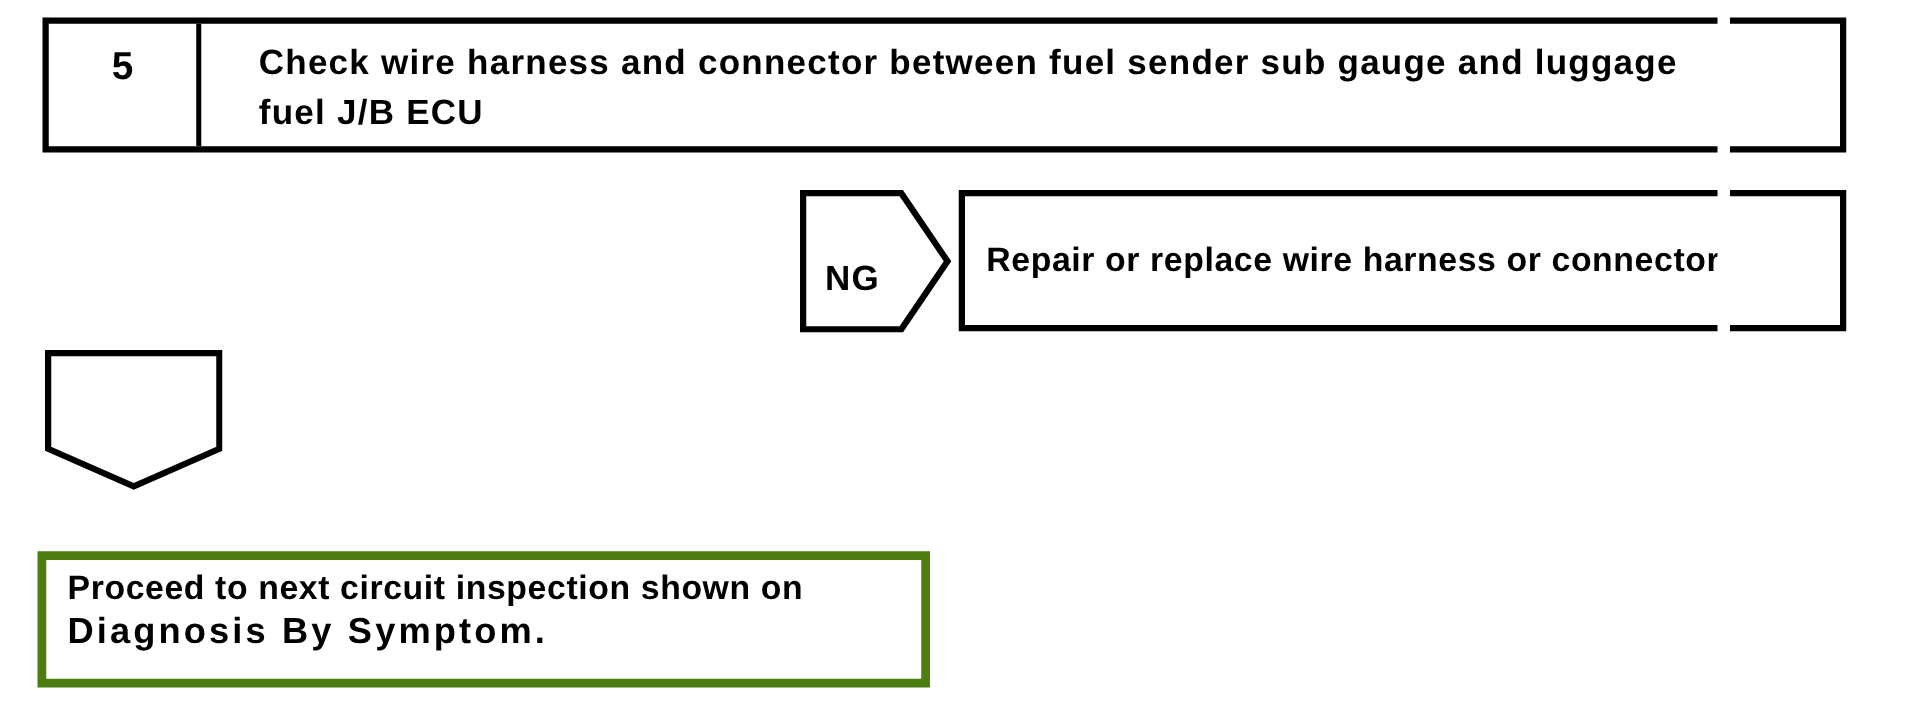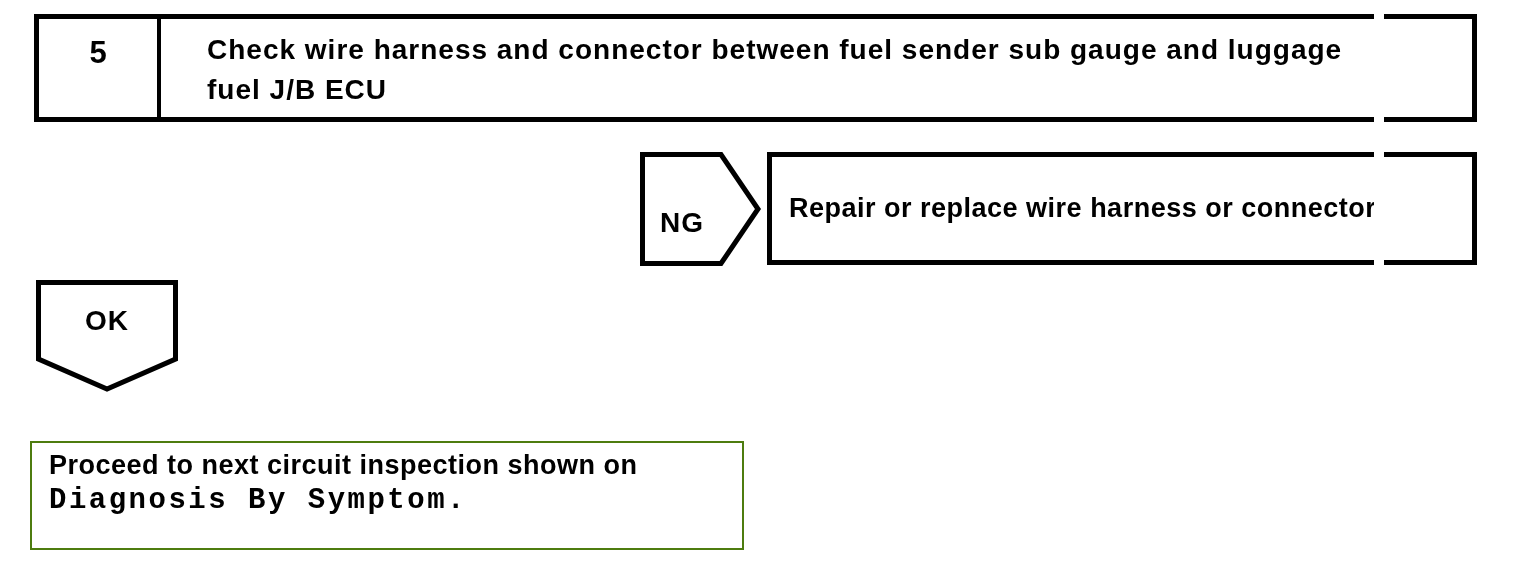--- a/index.html
+++ b/index.html
@@ -77,31 +77,30 @@
     left: 36px; top: 280px;
     width: 142px; height: 82px;
     display: flex; align-items: center; justify-content: center;
     font-size: 28px; letter-spacing: 1px;
   }
 
   
   .ok-box {
     left: 30px; top: 441px;
     width: 714px; height: 109px;
-    border: 2px solid #4d7c0f;
+    border: 7px solid #4d7c0f;
     padding: 5px 10px 0 17px;
     font-size: 27px;
     line-height: 35px;
     letter-spacing: 0.5px;
     background: #fff;
   }
   .ok-box .line2 {
     font-size: 29px;
     letter-spacing: 2.5px;
-    font-family: Liberation Mono, monospace;
   }
 
   
   .seam {
     left: 1374px; top: 0;
     width: 10px; height: 574px;
     background: #ffffff;
     z-index: 5;
   }
 </style>
@@ -123,21 +122,20 @@
   </svg>
   <div class="abs ng-label">NG</div>
 
   <div class="abs ng-box">
     <span class="nowrap">Repair or replace wire harness or connector.</span>
   </div>
 
   <svg class="abs ok-shape" width="142" height="112" viewBox="0 0 142 112">
     <polygon points="2.5,2.5 139.5,2.5 139.5,79 71,109 2.5,79" fill="#ffffff" stroke="#000000" stroke-width="5" stroke-linejoin="miter"></polygon>
   </svg>
-  <div class="abs ok-label">OK</div>
 
   <div class="abs ok-box">
     <div class="nowrap">Proceed to next circuit inspection shown on</div>
     <div class="nowrap line2">Diagnosis By Symptom.</div>
   </div>
 
   <div class="abs seam"></div>
 
 </div>
 

